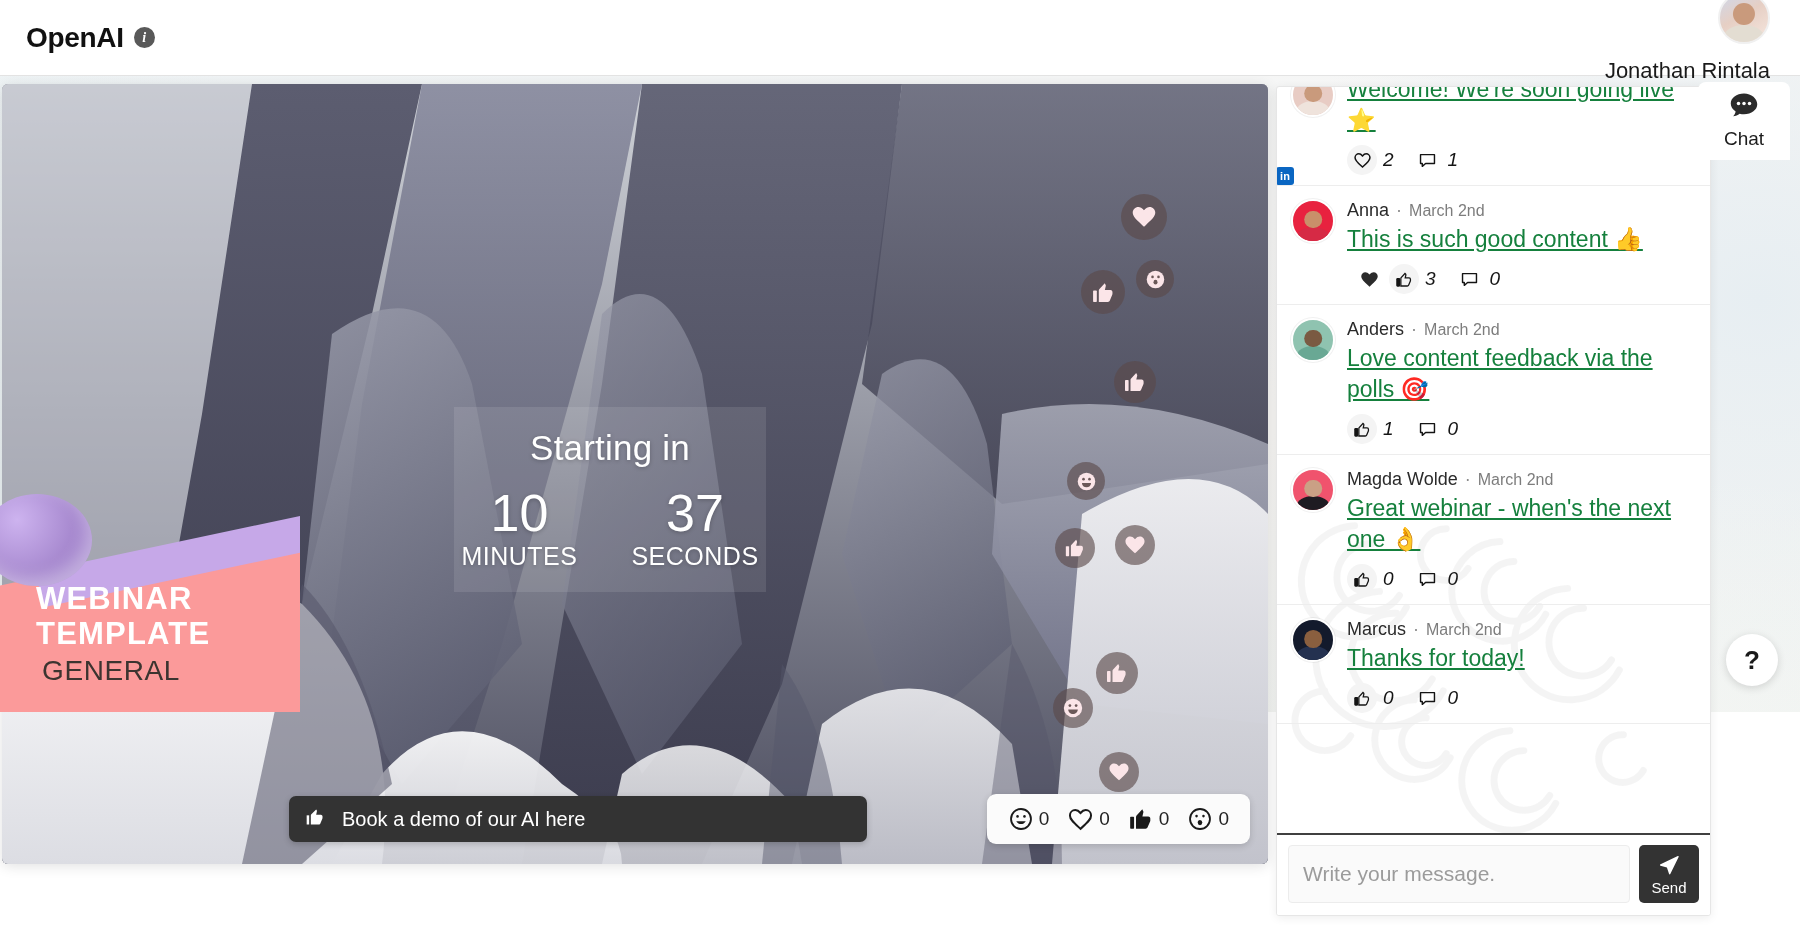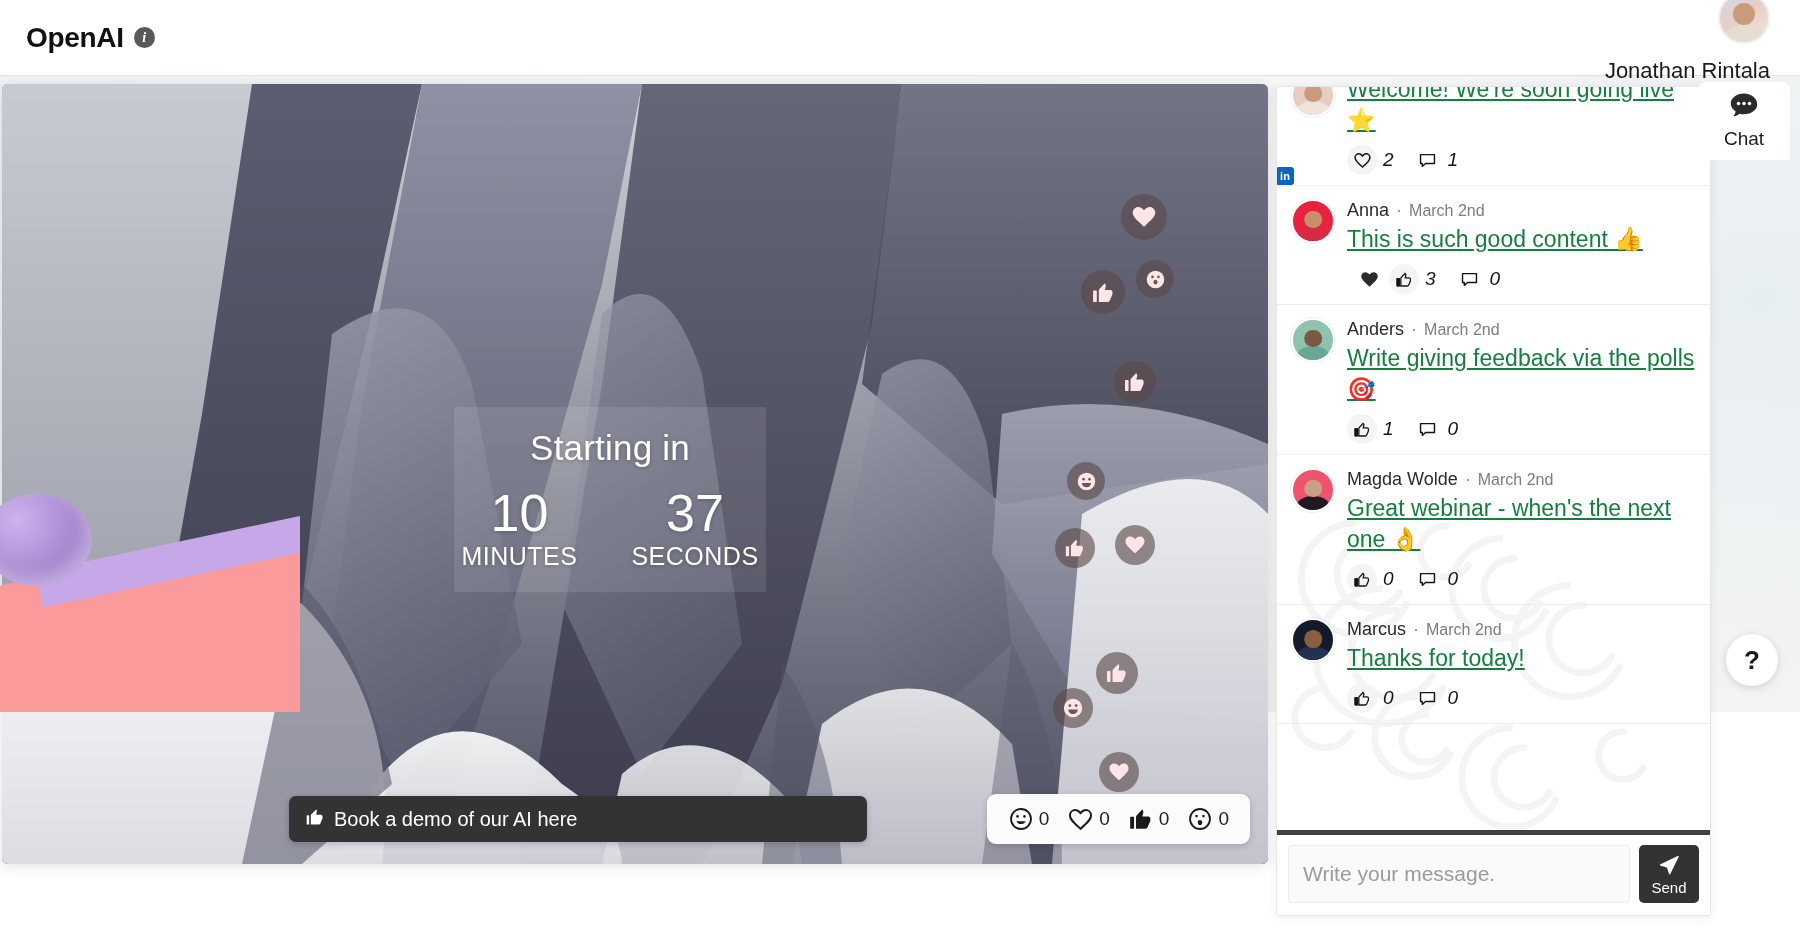--- a/index.html
+++ b/index.html
@@ -102,21 +102,21 @@
   }
   .fly svg { display:block; }
 
   
   .cta {
     position: absolute; left: 287px; bottom: 22px;
     width: 578px; height: 46px;
     background: #333333;
     border-radius: 7px;
     display: flex; align-items: center;
-    padding-left: 16px; gap: 9px;
+    padding-left: 16px; gap: 17px;
     color: #ffffff;
     box-shadow: 0 2px 6px rgba(0,0,0,.2);
     cursor: pointer;
   }
   .cta-text { font-size: 20px; }
 
   
   .reactbar {
     position: absolute; right: 18px; bottom: 20px;
     height: 50px;
@@ -259,21 +259,21 @@
     display: flex; align-items: center; justify-content: center;
     margin-left: 8px;
   }
   .act-num {
     font-size: 19px; font-style: italic; color: #151515;
     margin-right: 6px;
   }
 
   
   .composer {
-    border-top: 5px solid #404040;
+    border-top: 2px solid #404040;
     padding: 10px 11px 12px 11px;
     display: flex; align-items: stretch; gap: 9px;
     background: #fff;
   }
   .msg-input {
     flex: 1; height: 58px;
     border: 1px solid #ececec;
     background: #fafafa;
     border-radius: 4px;
     font-size: 21px; color: #111;
@@ -529,20 +529,25 @@
         </svg>
         <span class="react-count">0</span>
       </div>
     </div>
   </div>
 
   <div class="tmpl">
     <div class="tmpl-pink"></div>
     <div class="tmpl-purple-band"></div>
     <div class="tmpl-blob"></div>
+    <div class="tmpl-text">
+      <div class="tmpl-l1">WEBINAR</div>
+      <div class="tmpl-l2">TEMPLATE</div>
+      <div class="tmpl-l3">GENERAL</div>
+    </div>
   </div>
 
   <div class="chattab">
     <span>
       <svg width="30" height="28" viewBox="0 0 24 22" fill="#2b2b2b">
         <path d="M12 1C6 1 1.4 4.6 1.4 9c0 2.5 1.5 4.8 3.9 6.3-.2 1.3-.9 2.7-2 3.9 1.9-.2 3.8-1 5.2-2.1 1.1.3 2.3.5 3.5.5 6 0 10.6-3.6 10.6-8S18 1 12 1z"></path>
         <circle cx="7.6" cy="9" r="1.4" fill="#fff"></circle>
         <circle cx="12" cy="9" r="1.4" fill="#fff"></circle>
         <circle cx="16.4" cy="9" r="1.4" fill="#fff"></circle>
       </svg>
@@ -646,21 +651,21 @@
               </div>
             </div>
           </div>
           <div class="msg">
             <div class="av" style="background: rgb(143, 195, 176);">
               <span class="body" style="background:#69a894"></span>
               <span class="head" style="background:#7a5a42"></span>
             </div>
             <div class="msg-body">
               <div class="msg-head"><span class="msg-author">Anders</span><span class="msg-dot"> · </span><span class="msg-date">March 2nd</span></div>
-              <div class="msg-text">Write giving feedback via the polls 🎯</div>
+              <div class="msg-text">Love content feedback via the polls 🎯</div>
               <div class="msg-actions">
                 <div class="act">
                   <span class="act-circle">
                     <span style="display:flex;align-items:center;justify-content:center">
                       <svg width="19" height="19" viewBox="0 0 24 24" fill="none" stroke="#141414" stroke-width="1.6">
                         <rect x="2.4" y="11" width="3.4" height="9.2" rx=".6" fill="#141414"></rect>
                         <path d="M7.6 20.2h7.9c.8 0 1.5-.5 1.8-1.2l2.1-5c.1-.2.1-.5.1-.7v-1.7c0-.9-.8-1.7-1.7-1.7h-4.9l.8-3.5v-.3c0-.4-.1-.7-.4-1l-.7-.7-4.8 5.2c-.2.3-.4.7-.4 1.1v9.5z"></path>
                       </svg>
                     </span>
                   </span>

